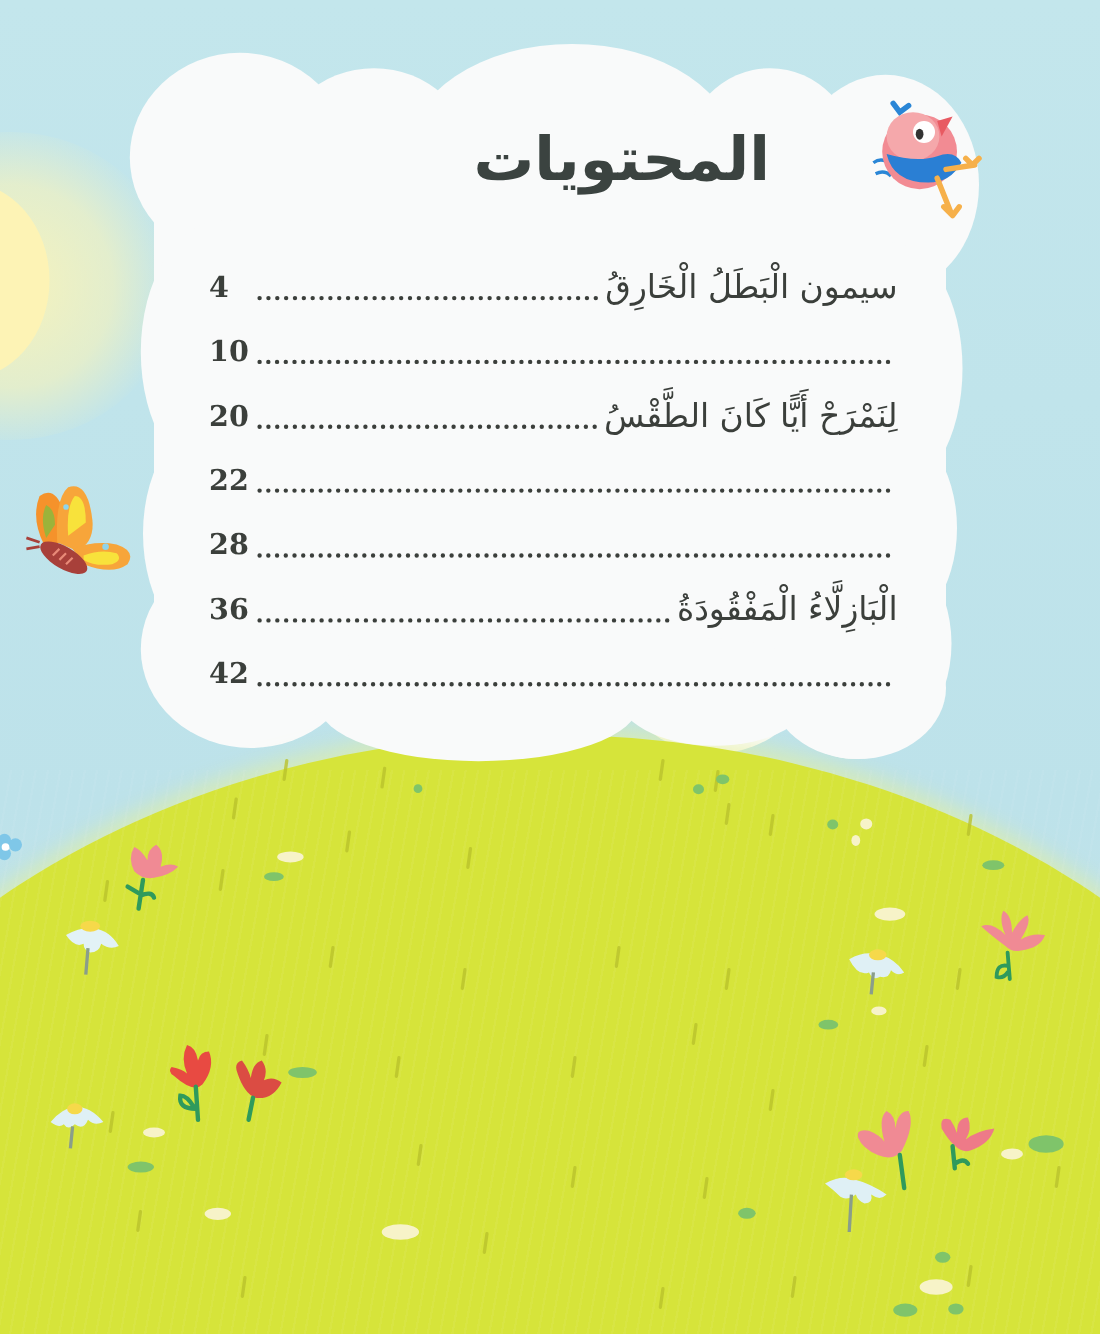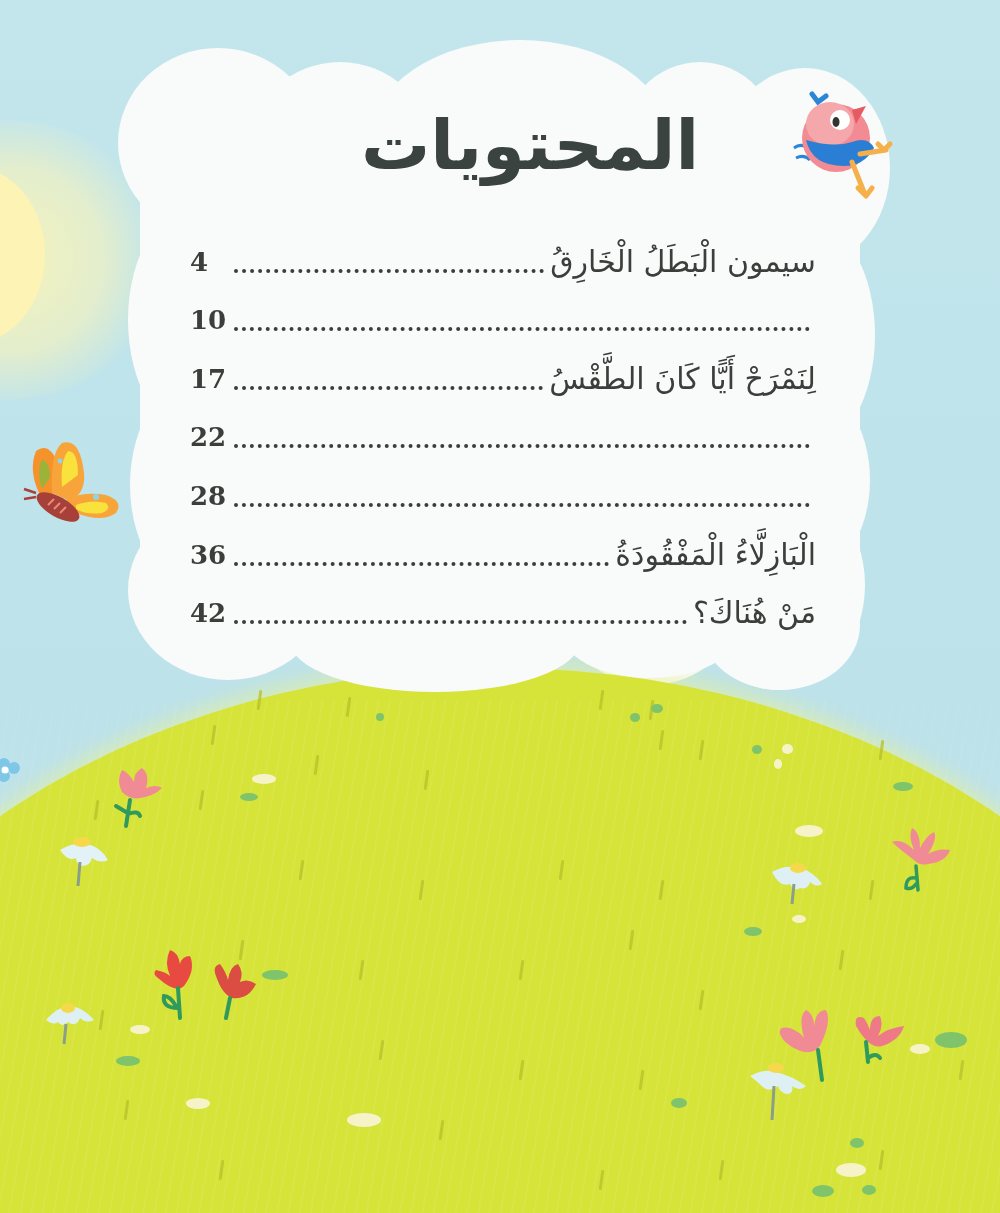--- a/index.html
+++ b/index.html
@@ -28,24 +28,24 @@
       background: #d6e43a;
       box-shadow: 0 -8px 18px rgba(230,240,150,0.6);
     }
     .hill-tex {
       position: absolute; left: 0; right: 0; top: 700px; bottom: 0;
       background: repeating-linear-gradient(100deg, rgba(255,255,255,0.0) 0 9px, rgba(255,255,255,0.05) 9px 11px);
       pointer-events: none;
     }
     .cloud-part { position: absolute; background: #f9fafa; border-radius: 50%; }
     .title {
-      position: absolute; left: 360px; top: 105px; width: 340px; text-align: center;
+      position: absolute; left: 360px; top: 105px; width: 340px; text-align: right;
       direction: rtl;
       font-family: "DejaVu Sans", sans-serif; font-weight: bold;
-      font-size: 69px; color: #3b4340; line-height: 80px;
+      font-size: 55px; color: #3b4340; line-height: 80px;
     }
     .toc {
       position: absolute; left: 190px; top: 226px; width: 626px;
     }
     .toc-row {
       display: flex; flex-direction: row-reverse; align-items: flex-end;
       height: 58.6px; direction: ltr;
     }
     .toc-title {
       direction: rtl; font-family: "DejaVu Sans", sans-serif;
@@ -106,37 +106,36 @@
       <span class="toc-dots"></span>
       <span class="toc-page">4</span>
     </div>
     <div class="toc-row">
       <span class="toc-dots"></span>
       <span class="toc-page">10</span>
     </div>
     <div class="toc-row">
       <span class="toc-title">لِنَمْرَحْ أَيًّا كَانَ الطَّقْسُ</span>
       <span class="toc-dots"></span>
-      <span class="toc-page">17</span>
+      <span class="toc-page">20</span>
     </div>
     <div class="toc-row">
       <span class="toc-dots"></span>
       <span class="toc-page">22</span>
     </div>
     <div class="toc-row">
       <span class="toc-dots"></span>
       <span class="toc-page">28</span>
     </div>
     <div class="toc-row">
       <span class="toc-title">الْبَازِلَّاءُ الْمَفْقُودَةُ</span>
       <span class="toc-dots"></span>
       <span class="toc-page">36</span>
     </div>
     <div class="toc-row">
-      <span class="toc-title">مَنْ هُنَاكَ؟</span>
       <span class="toc-dots"></span>
       <span class="toc-page">42</span>
     </div>
   </div>
 
   <svg class="deco" style="left:790px;top:88px;" width="120" height="120" viewBox="0 0 120 120">
     <path d="M22 6 l6 8 l8 -6" stroke="#2a86d6" stroke-width="5" fill="none" stroke-linecap="round"></path>
     <path d="M4 60 q8 -6 16 2 M6 70 q8 -4 14 2" stroke="#2a86d6" stroke-width="3" fill="none"></path>
     <ellipse cx="46" cy="50" rx="34" ry="34" fill="#f28b93"></ellipse>
     <ellipse cx="40" cy="36" rx="24" ry="22" fill="#f5a8ab"></ellipse>

